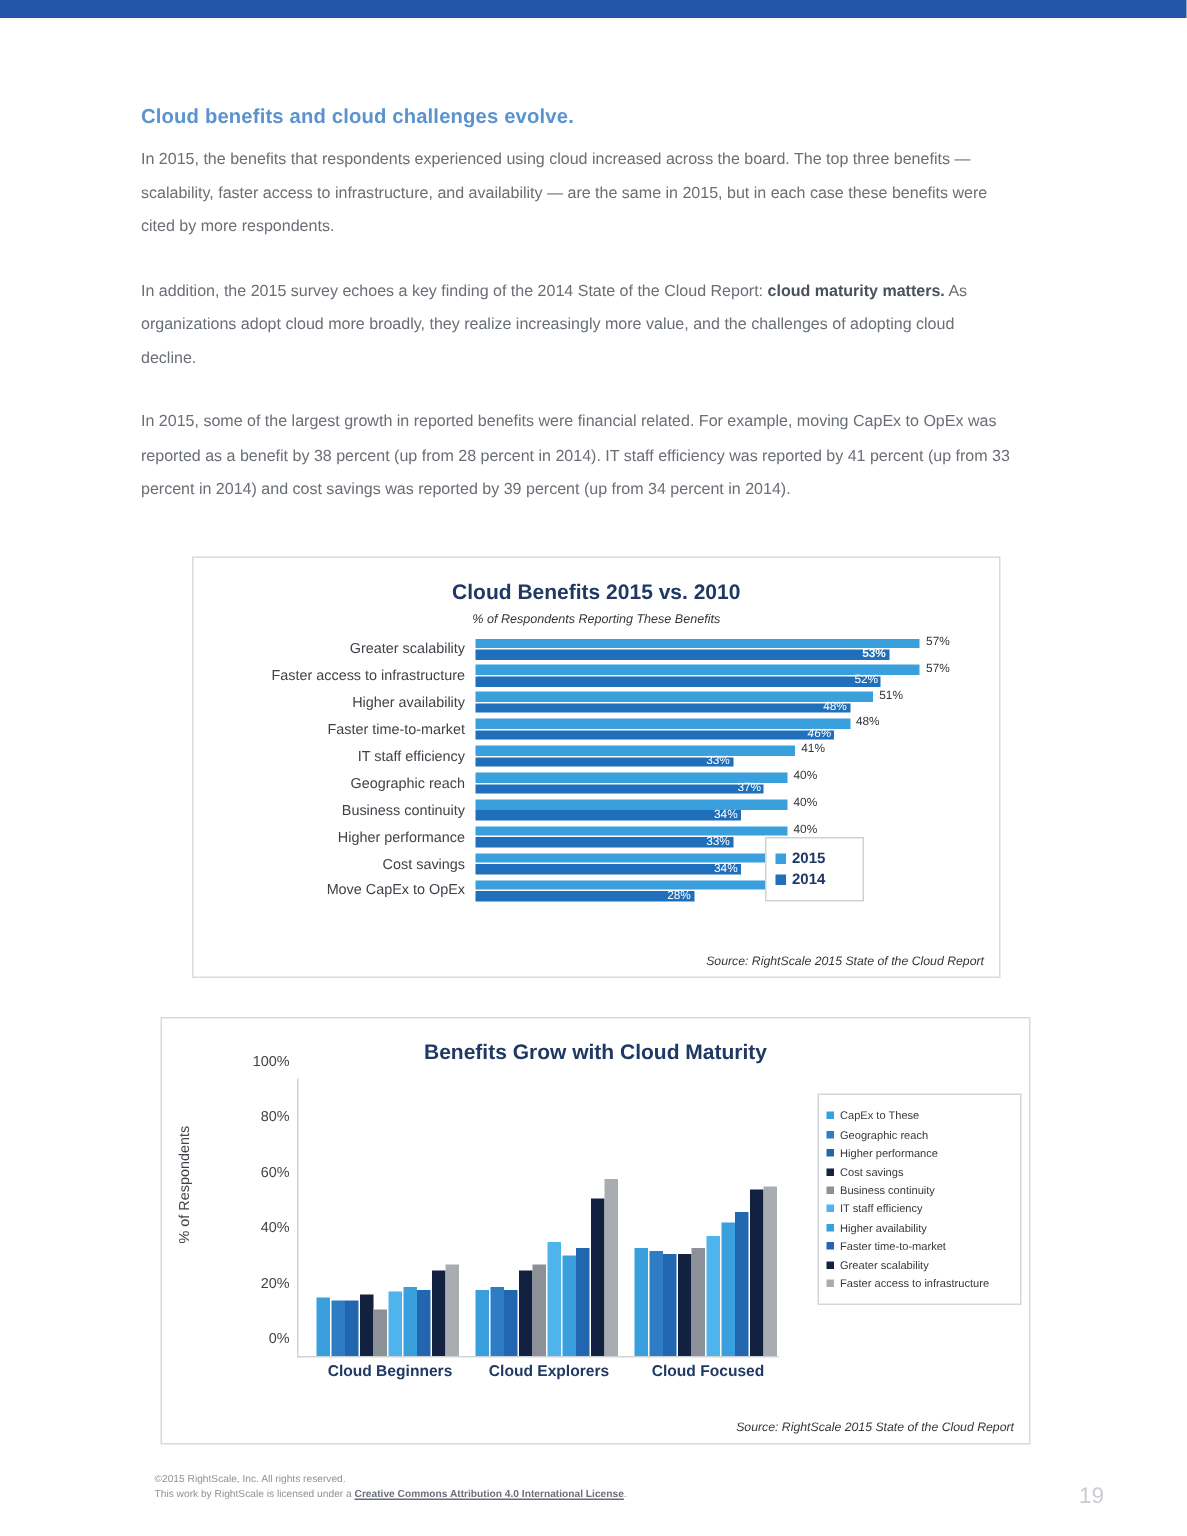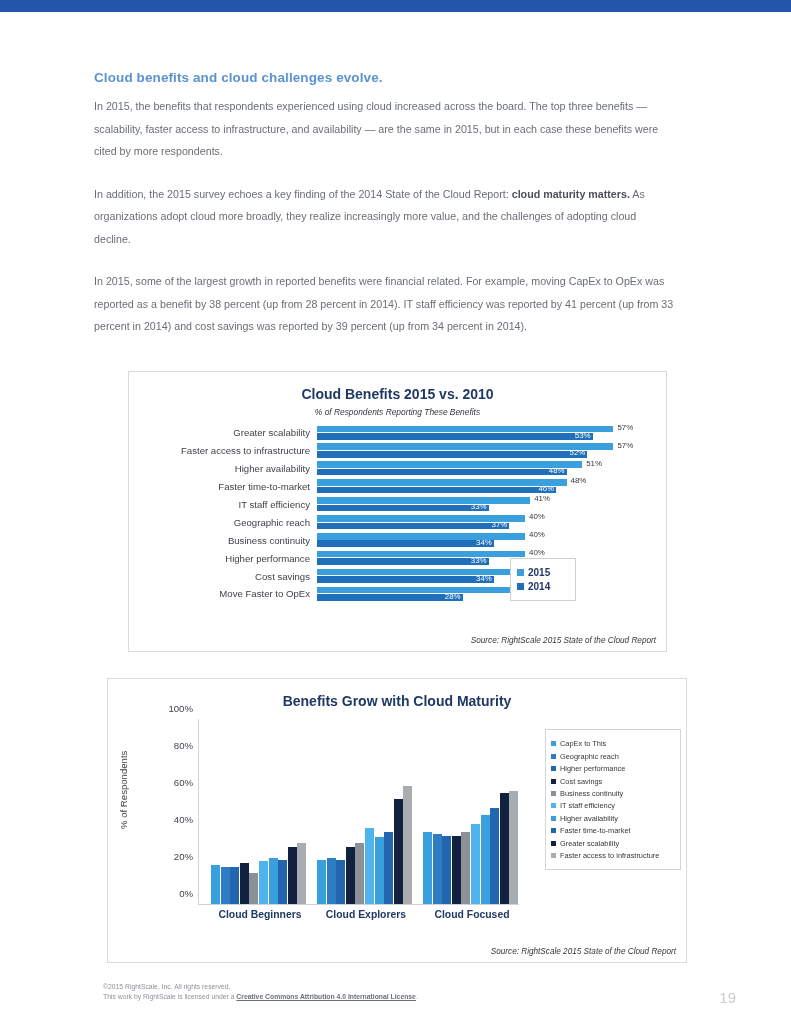--- a/index.html
+++ b/index.html
@@ -231,21 +231,21 @@
 <div class="chart-card" id="chart1">
   <div class="chart-title">Cloud Benefits 2015 vs. 2010</div>
   <div class="chart-subtitle">% of Respondents Reporting These Benefits</div>
   <div class="h-rows" id="chart1-rows">
       <div class="h-row">
         <div class="h-label">Greater scalability</div>
         <div class="h-bars">
           <div class="h-bar y2015" style="width: 296.4px; background: rgb(58, 160, 221);"></div>
           <div class="h-val y2015" style="left: 300.4px;">57%</div>
           <div class="h-bar y2014" style="width: 275.6px; background: rgb(31, 111, 186);"></div>
-          <div class="h-val y2014" style="left: 273.6px;">53%</div>
+          <div class="h-val y2014" style="left: 273.6px; font-weight: bold;">53%</div>
         </div>
       </div>
       <div class="h-row">
         <div class="h-label">Faster access to infrastructure</div>
         <div class="h-bars">
           <div class="h-bar y2015" style="width: 296.4px; background: rgb(58, 160, 221);"></div>
           <div class="h-val y2015" style="left: 300.4px;">57%</div>
           <div class="h-bar y2014" style="width: 270.4px; background: rgb(31, 111, 186);"></div>
           <div class="h-val y2014" style="left: 268.4px;">52%</div>
         </div>
@@ -307,21 +307,21 @@
       <div class="h-row">
         <div class="h-label">Cost savings</div>
         <div class="h-bars">
           <div class="h-bar y2015" style="width: 202.8px; background: rgb(58, 160, 221);"></div>
           <div class="h-val y2015" style="left: 206.8px;">39%</div>
           <div class="h-bar y2014" style="width: 176.8px; background: rgb(31, 111, 186);"></div>
           <div class="h-val y2014" style="left: 174.8px;">34%</div>
         </div>
       </div>
       <div class="h-row">
-        <div class="h-label">Move Faster to OpEx</div>
+        <div class="h-label">Move CapEx to OpEx</div>
         <div class="h-bars">
           <div class="h-bar y2015" style="width: 197.6px; background: rgb(58, 160, 221);"></div>
           <div class="h-val y2015" style="left: 201.6px;">38%</div>
           <div class="h-bar y2014" style="width: 145.6px; background: rgb(31, 111, 186);"></div>
           <div class="h-val y2014" style="left: 143.6px;">28%</div>
         </div>
       </div>
     </div>
   <div class="legend1" id="chart1-legend">
       <div class="lg-item">
@@ -382,21 +382,21 @@
         <div class="c2-bar" style="height: 48%; background: rgb(58, 160, 221);"></div>
         <div class="c2-bar" style="height: 52%; background: rgb(33, 102, 174);"></div>
         <div class="c2-bar" style="height: 60%; background: rgb(17, 33, 63);"></div>
         <div class="c2-bar" style="height: 61%; background: rgb(169, 173, 178);"></div>
         <div class="c2-xlabel">Cloud Focused</div>
       </div>
     </div>
   <div class="legend2" id="chart2-legend">
       <div class="lg-item">
         <span class="sw" style="background: rgb(58, 160, 221);"></span>
-        <span>CapEx to This</span>
+        <span>CapEx to These</span>
       </div>
       <div class="lg-item">
         <span class="sw" style="background: rgb(45, 124, 196);"></span>
         <span>Geographic reach</span>
       </div>
       <div class="lg-item">
         <span class="sw" style="background: rgb(33, 102, 174);"></span>
         <span>Higher performance</span>
       </div>
       <div class="lg-item">

